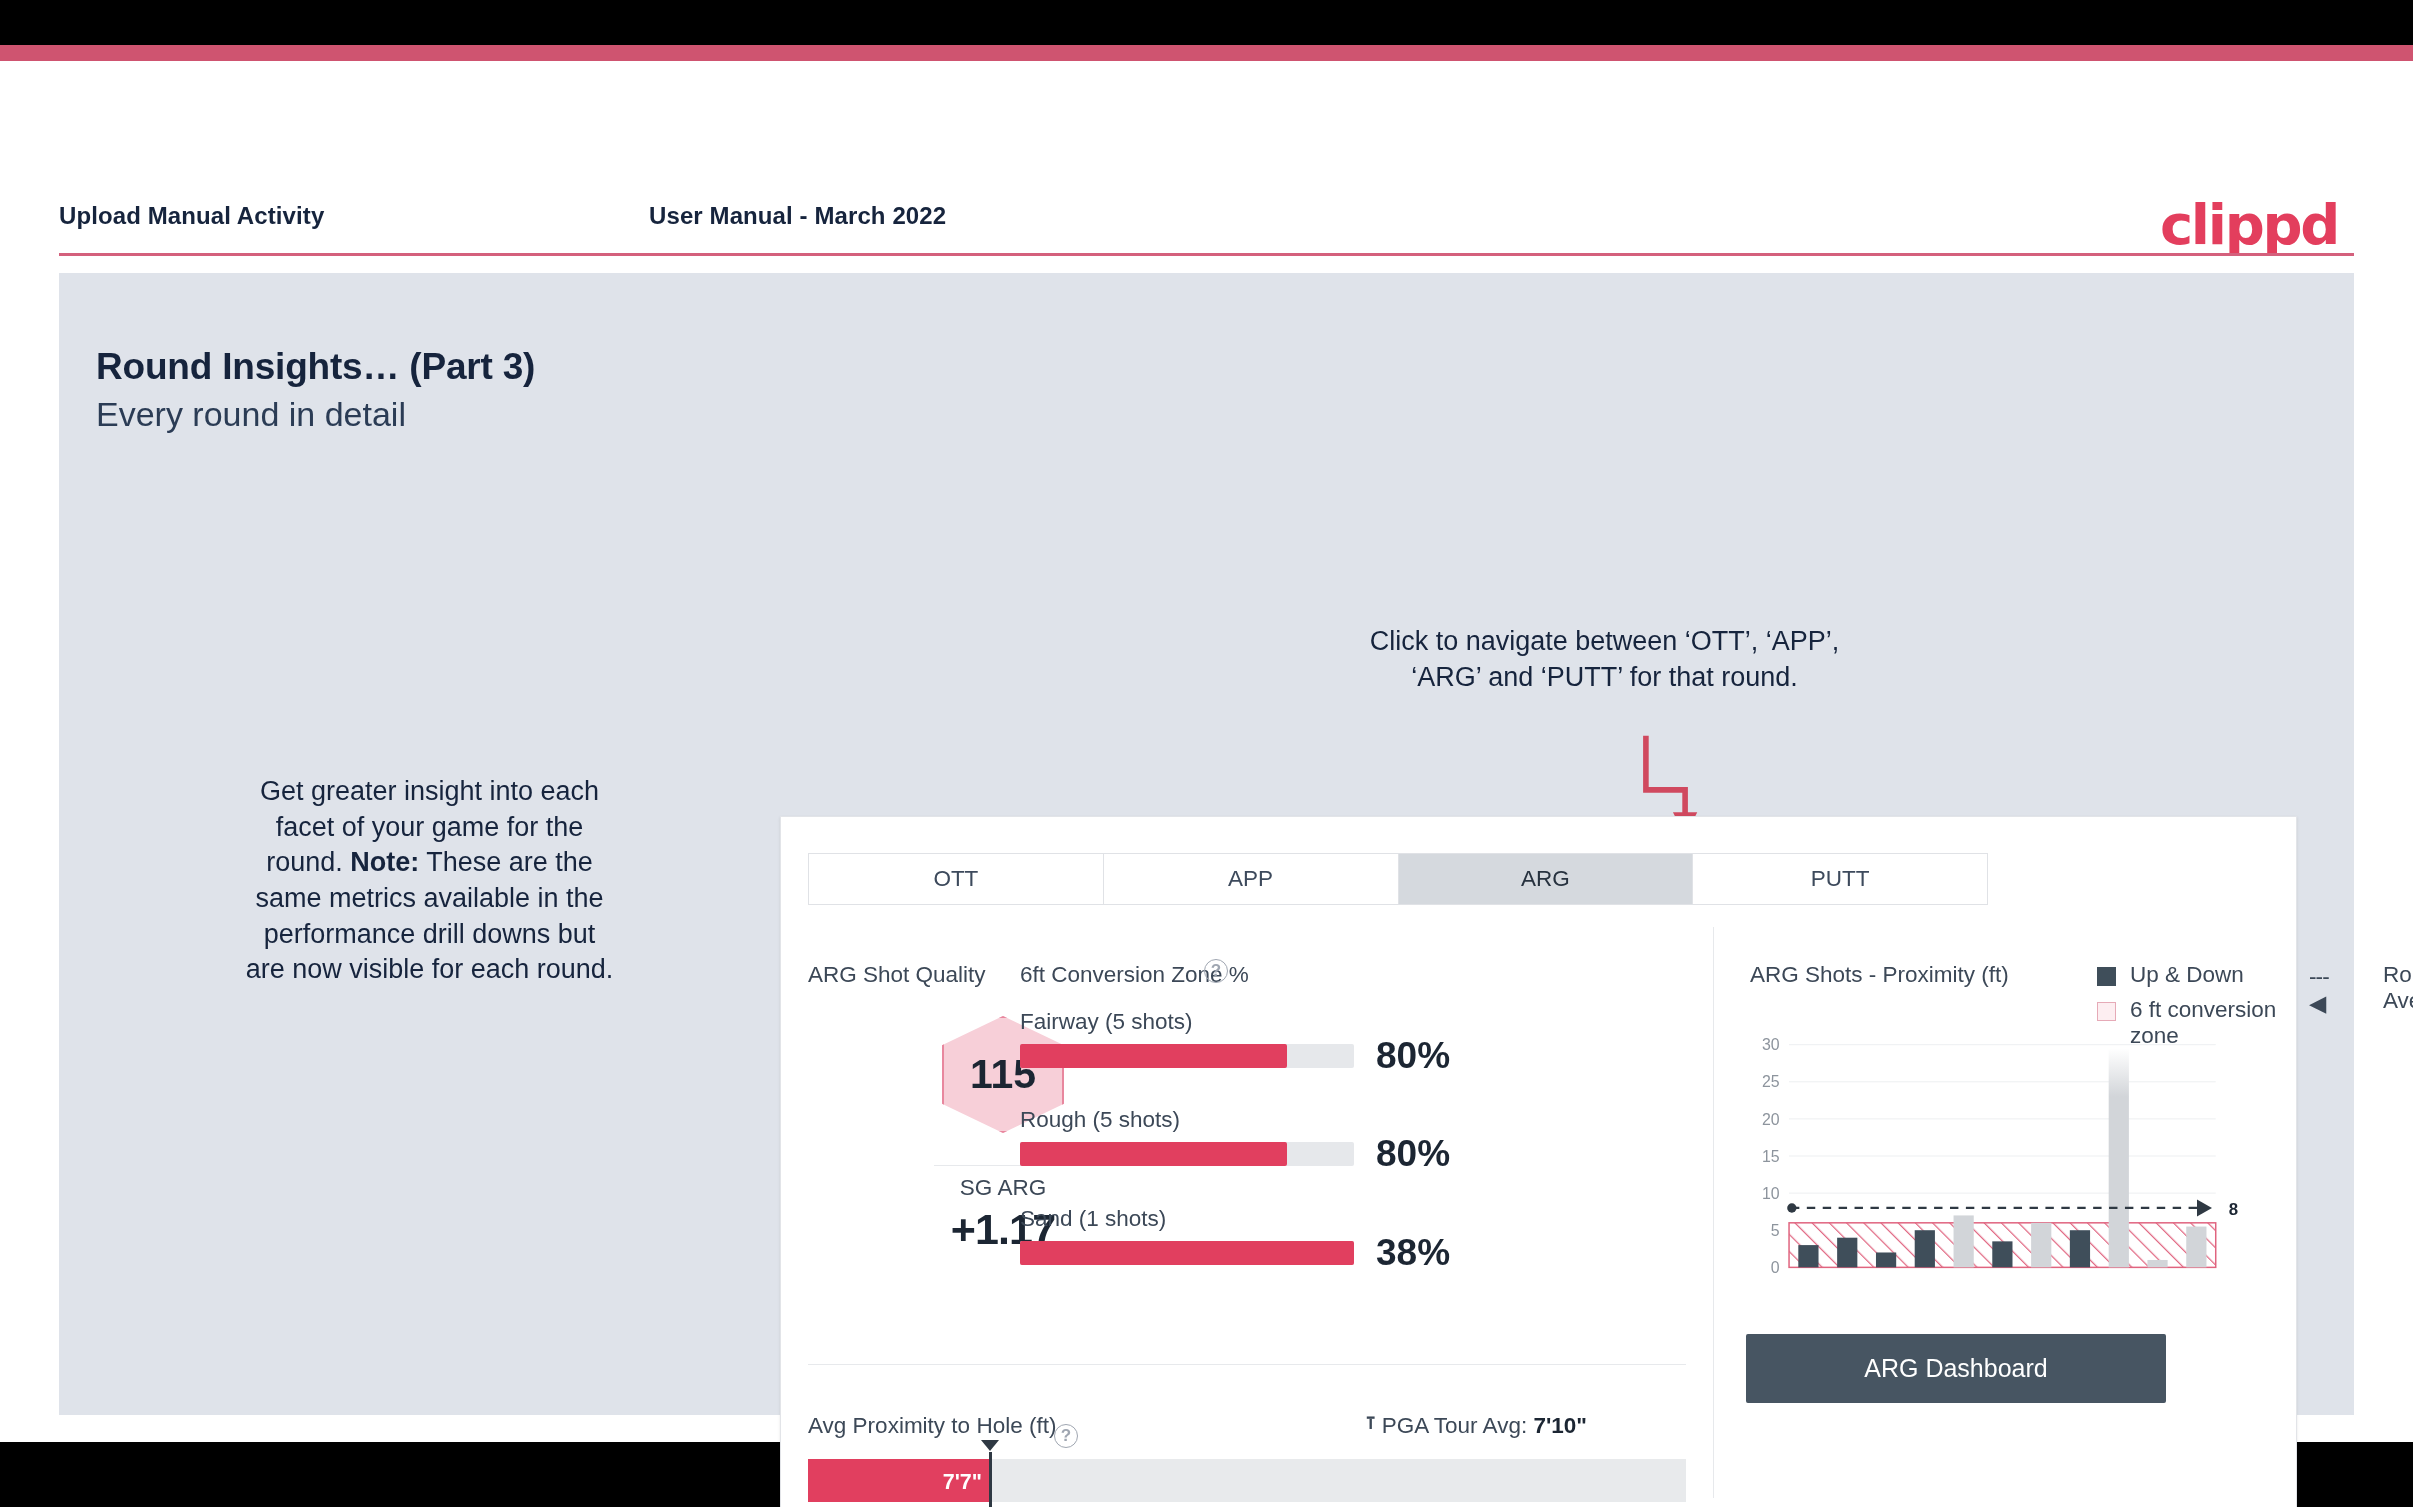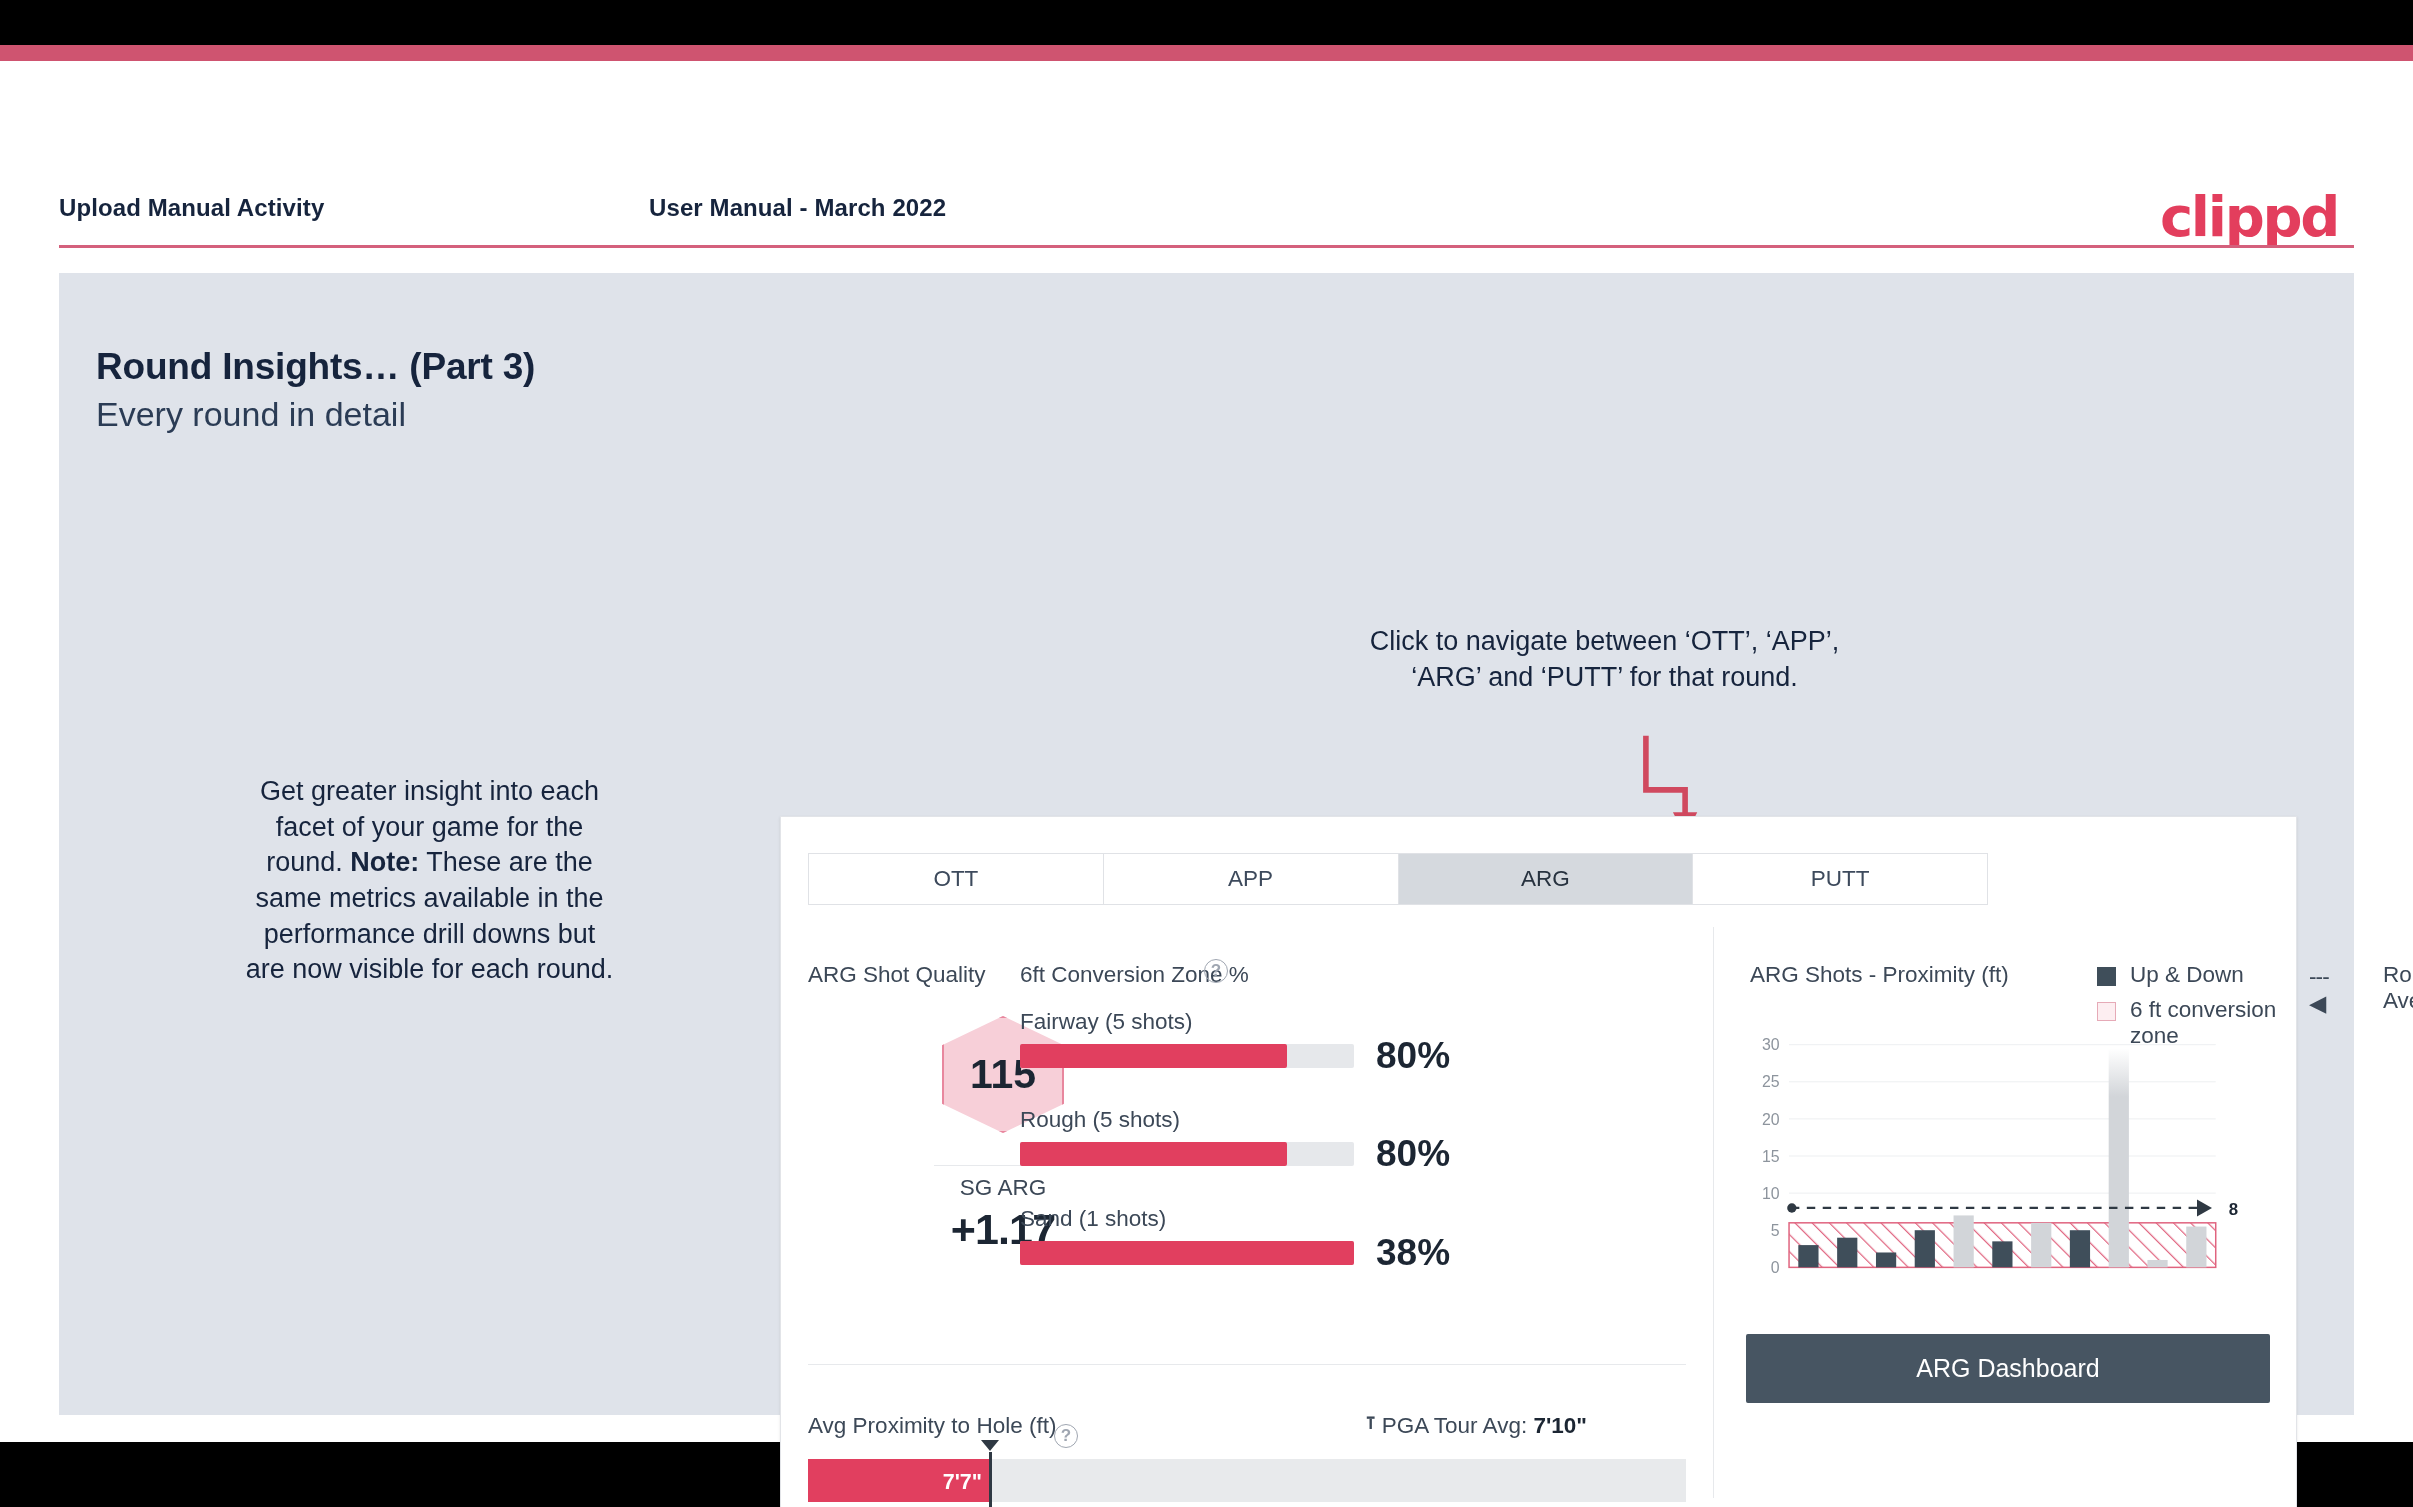--- a/index.html
+++ b/index.html
@@ -13,21 +13,21 @@
 
   .topbar-black { position: absolute; left:0; top:0; width:2413px; height:45px; background:#000; }
   .topbar-accent { position: absolute; left:0; top:45px; width:2413px; height:16px; background:#cf5470; }
   .bottombar-black { position:absolute; left:0; bottom:0; width:2413px; height:66px; background:#000; }
 
   .slide {
     position:absolute; left:0; top:61px; width:2413px; height:1381px; background:#ffffff;
   }
 
   
-  .slide-header { position:absolute; left:0; top:6px; width:2413px; height:178px; }
+  .slide-header { position:absolute; left:0; top:14px; width:2413px; height:178px; }
   .hdr-left {
     position:absolute; left:59px; top:127px;
     font-size:24px; font-weight:600; color:#16243d; letter-spacing:0.1px;
   }
   .hdr-mid {
     position:absolute; left:649px; top:127px;
     font-size:24px; font-weight:600; color:#16243d; letter-spacing:0.1px;
   }
   .logo {
     position:absolute; right:75px; top:122px;
@@ -134,21 +134,21 @@
   .lg-t1  { position:absolute; left:1349px; top:145px; font-size:22.5px; color:#3c4857; }
   .lg-dash{ position:absolute; left:1528px; top:147px; font-size:22.5px; color:#3c4857; letter-spacing:-0.9px;}
   .lg-t2  { position:absolute; left:1602px; top:145px; font-size:22.5px; color:#3c4857; }
   .lg-hz  { position:absolute; left:1316px; top:185px; width:19px; height:19px;
             border:0.9px solid #e6aab7; background:#fdeef1; }
   .lg-t3  { position:absolute; left:1349px; top:180px; font-size:22.5px; color:#3c4857; }
 
   .chart-wrap { position:absolute; left:965px; top:220px; width:524px; height:253px; }
 
   .dash-btn {
-    position:absolute; left:965px; top:517px; width:524px; height:69px;
+    position:absolute; left:965px; top:517px; width:420px; height:69px;
     background:#475562; color:#fff; font-size:25px;
     display:flex; align-items:center; justify-content:center; cursor:pointer;
     border-radius:1.9px;
   }
 </style>
 </head>
 <body>
 
 <div class="stage">
   <div class="topbar-black"></div>

